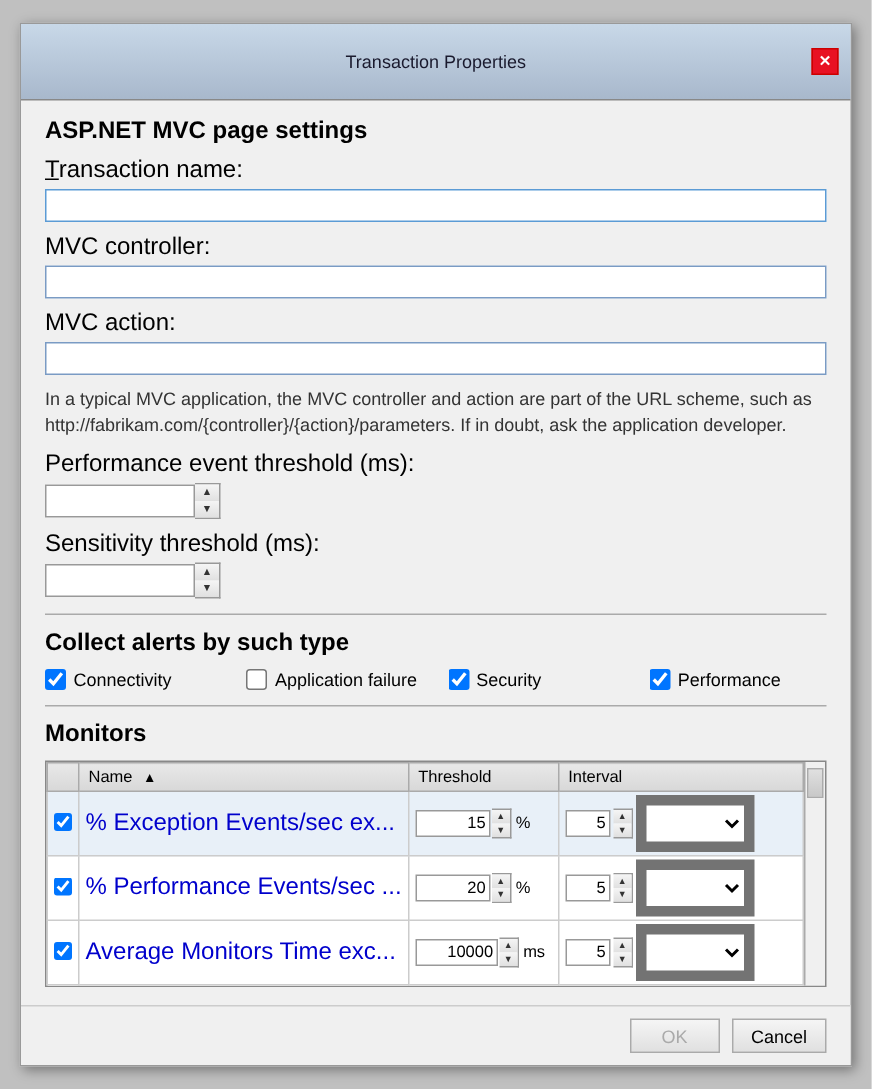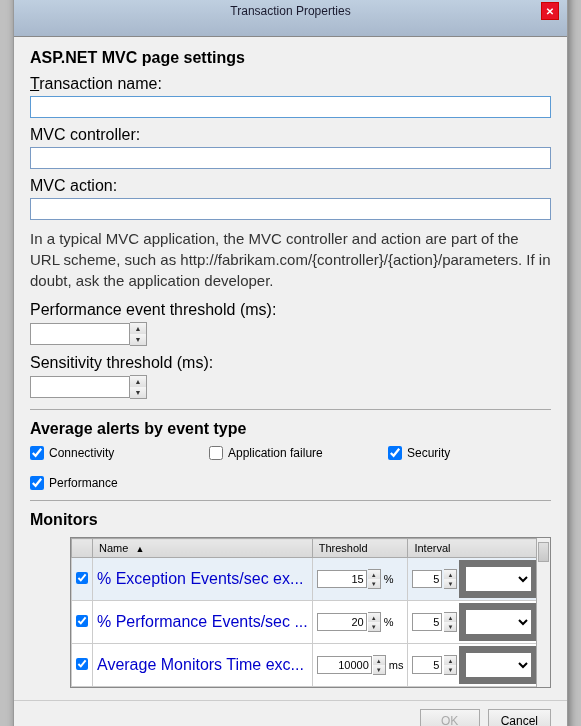--- a/index.html
+++ b/index.html
@@ -78,21 +78,21 @@
       width: 100%;
       height: 22px;
       border: 1px solid #7a9bc4;
       background: white;
       padding: 2px 4px;
       font-size: 12px;
       margin-bottom: 8px;
       outline: none;
     }
     .info-text {
-      font-size: 15px;
+      font-size: 12px;
       color: #333;
       line-height: 1.4;
       margin-bottom: 10px;
     }
     .spinner-row {
       display: flex;
       align-items: center;
       margin-bottom: 8px;
     }
     .spinner-input {
@@ -121,21 +121,21 @@
       justify-content: center;
       font-size: 7px;
       color: #333;
       line-height: 1;
     }
     .checkbox-section {
       margin-bottom: 8px;
     }
     .checkbox-grid {
       display: grid;
-      grid-template-columns: 1fr 1fr 1fr;
+      grid-template-columns: 1fr 1fr 1fr 1fr;
       gap: 16px;
       margin-top: 6px;
     }
     .checkbox-item {
       display: flex;
       align-items: center;
       gap: 5px;
       font-size: 12px;
     }
     .checkbox-item input[type="checkbox"] {
@@ -330,21 +330,21 @@
         <div class="spinner-buttons">
           <button class="spinner-btn">▲</button>
           <button class="spinner-btn">▼</button>
         </div>
       </div>
     </div>
 
     <hr class="divider">
 
     <div class="checkbox-section">
-      <div class="section-title">Average alerts by event type</div>
+      <div class="section-title">Collect alerts by such type</div>
       <div class="checkbox-grid">
         <div class="checkbox-item">
           <input type="checkbox" checked="" style="">
           <span>Connectivity</span>
         </div>
         <div class="checkbox-item">
           <input type="checkbox" style="">
           <span>Application failure</span>
         </div>
         <div class="checkbox-item">
@@ -355,21 +355,21 @@
           <input type="checkbox" checked="" style="">
           <span>Performance</span>
         </div>
       </div>
     </div>
 
     <hr class="divider">
 
     <div class="monitors-section">
       <div class="section-title">Monitors</div>
-      <div style="position:relative; border:1px solid #888;margin-left:40px;">
+      <div style="position:relative; border:1px solid #888;">
         <table class="monitors-table" style="width:calc(100% - 14px); border:none;">
           <thead>
             <tr>
               <th style="width:20px; padding:3px 4px;"></th>
               <th class="name-col">
                 <span>Name</span>
                 <span class="sort-icon">▲</span>
               </th>
               <th class="threshold-col">Threshold</th>
               <th class="interval-col">Interval</th>

